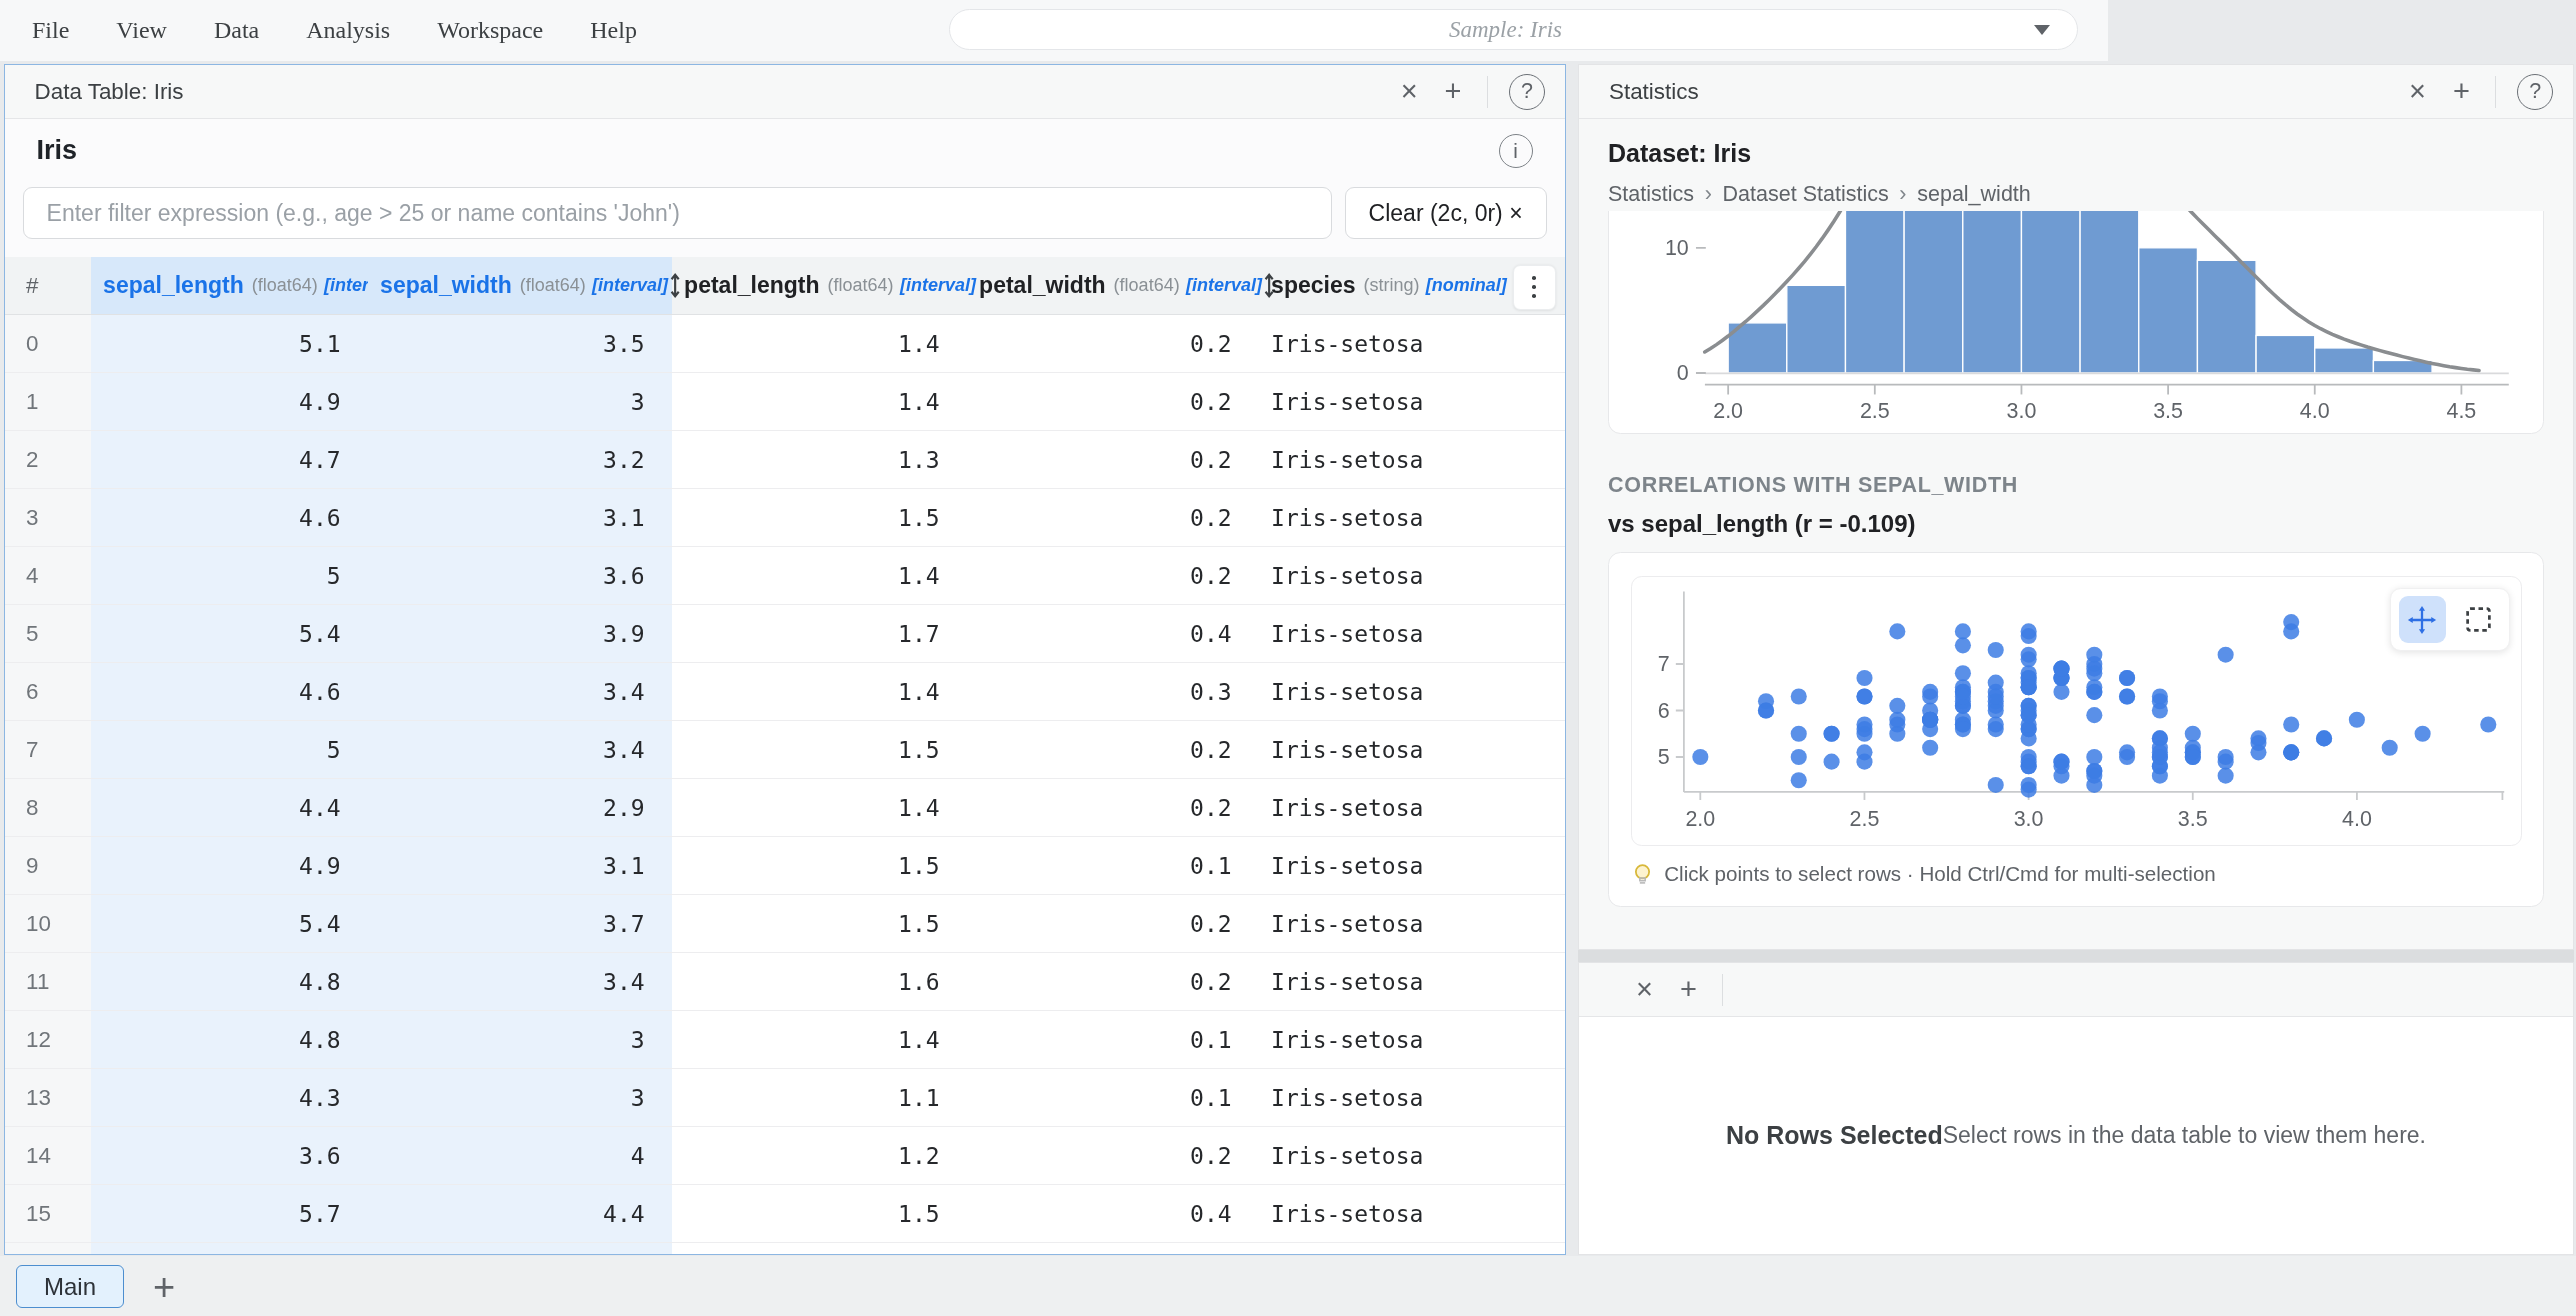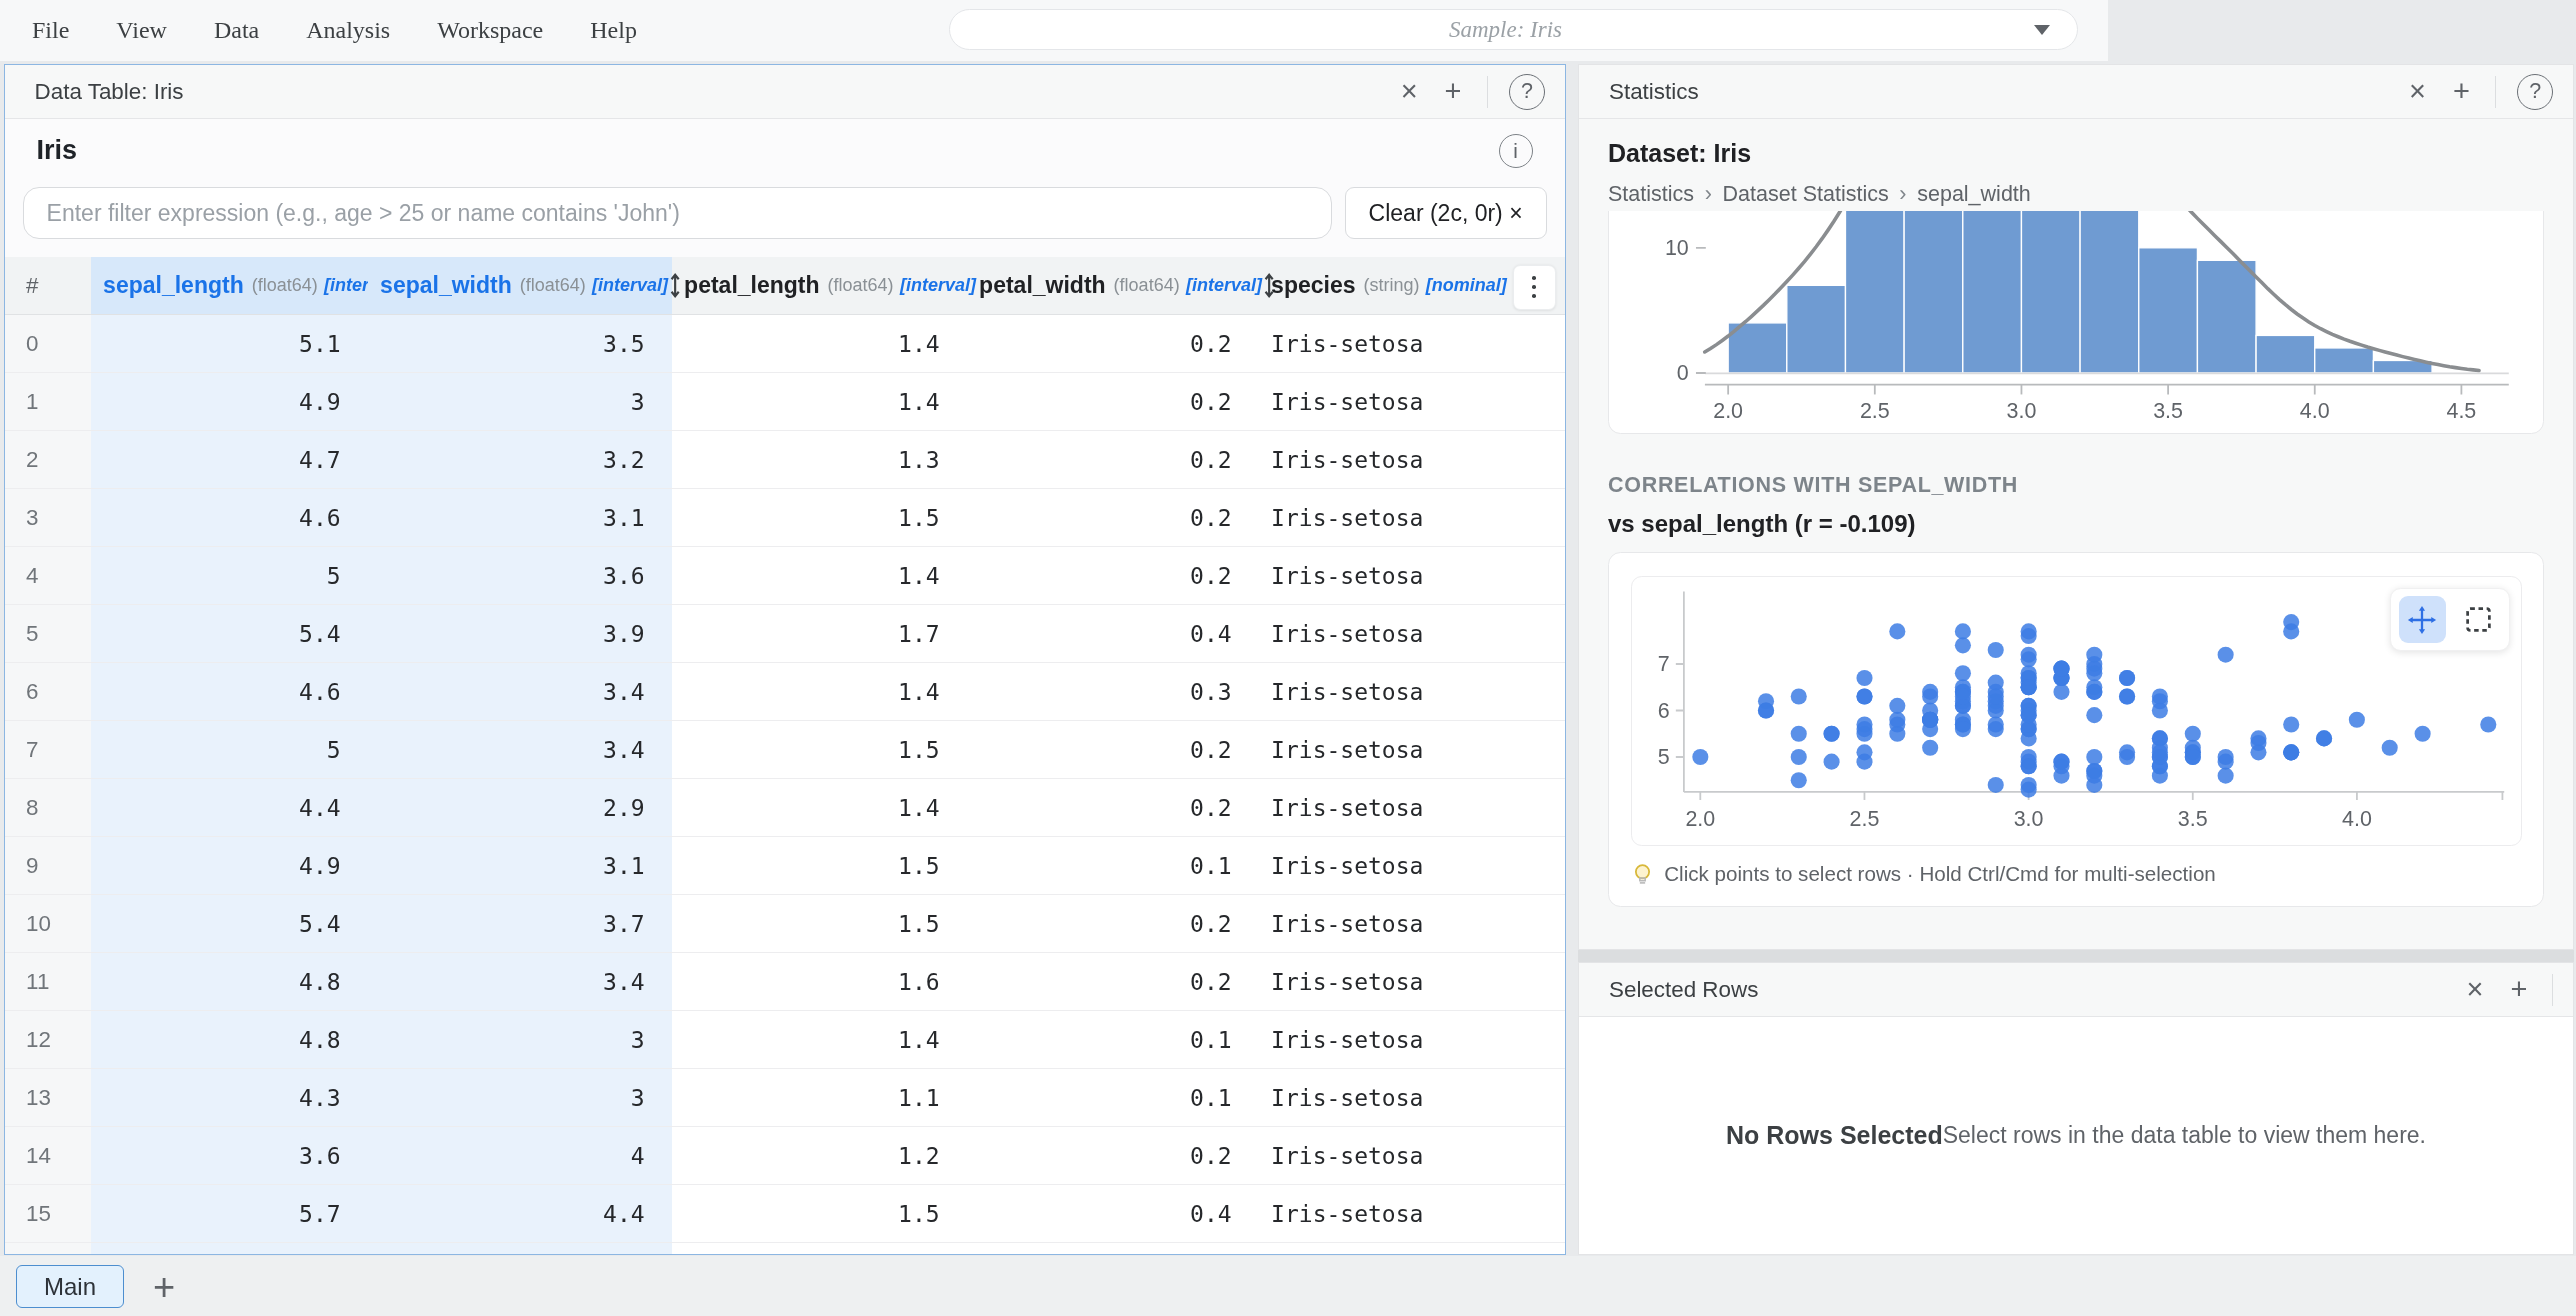--- a/index.html
+++ b/index.html
@@ -20,21 +20,21 @@
   .panel-title{font-size:22.4px;color:#3c4043;flex:1;}
   .ph-btn{font-size:29px;color:#5f6368;margin-left:27px;line-height:1;cursor:pointer;background:none;border:none;padding:0;font-family:"Liberation Sans",sans-serif;}
   .ph-divider{width:0.9px;height:32px;background:#dcdee0;margin-left:25px;}
   .help-circle{width:36px;height:36px;border:1.8px solid #6b7076;border-radius:50%;display:flex;align-items:center;justify-content:center;font-size:21.5px;color:#5f6368;margin-left:21.5px;box-sizing:border-box;cursor:pointer;background:#fff0;}
   
   #dataTablePanel{left:3.6px;top:64px;width:1562px;height:1191px;border:1.8px solid #8cb6e2;}
   .table-title-row{height:63px;min-height:63px;display:flex;align-items:center;padding:0 32px;}
   .table-title{font-size:27px;font-weight:bold;color:#1f2328;flex:1;}
   .info-circle{width:34px;height:34px;border:1.8px solid #7d8287;border-radius:50%;display:flex;align-items:center;justify-content:center;font-size:20.6px;color:#5f6368;box-sizing:border-box;cursor:pointer;}
   .filter-row{display:flex;align-items:center;gap:12.5px;padding:5.4px 18px 18px 18px;}
-  .filter-input{flex:1;height:52px;border:0.9px solid #d9dbde;border-radius:16px;background:#fff;font-size:23px;color:#202124;padding:0 23px;font-family:"Liberation Sans",sans-serif;box-sizing:border-box;outline:none;}
+  .filter-input{flex:1;height:52px;border:0.9px solid #d9dbde;border-radius:9px;background:#fff;font-size:23px;color:#202124;padding:0 23px;font-family:"Liberation Sans",sans-serif;box-sizing:border-box;outline:none;}
   .filter-input::placeholder{color:#9aa0a6;}
   .clear-btn{height:52px;padding:0 23px;border:0.9px solid #d9dbde;border-radius:9px;background:#fff;font-size:23px;color:#202124;font-family:"Liberation Sans",sans-serif;cursor:pointer;white-space:nowrap;}
   .grid{flex:1;overflow:hidden;background:#fff;position:relative;display:flex;flex-direction:column;}
   .g-header{display:flex;height:57px;min-height:57px;background:#f1f3f4;border-bottom:0.9px solid #e0e2e4;position:relative;}
   .g-hcell{display:flex;align-items:center;box-sizing:border-box;padding-left:12.5px;}
   .g-hcell.sel{background:#d7e8fa;}
   .hname{font-size:23px;font-weight:bold;color:#202124;}
   .g-hcell.sel .hname{color:#1a73e8;}
   .htype{font-size:18px;color:#8a9095;margin-left:8px;}
   .hrole{font-size:18px;color:#1a73e8;font-style:italic;font-weight:bold;margin-left:6.3px;}
@@ -561,21 +561,20 @@
         </div>
       </div>
     </div>
   </div>
 </section>
 
 <div id="hDivider"></div>
 
 <section class="panel" id="selectedPanel">
   <div class="panel-header">
-    <span class="panel-title">Selected Rows</span>
     <button class="ph-btn">×</button>
     <button class="ph-btn">+</button>
     <span class="ph-divider"></span>
   </div>
   <div class="empty-body">
     <span class="empty-title">No Rows Selected</span>
       <span class="empty-msg">Select rows in the data table to view them here.</span>
   </div>
 </section>
 

